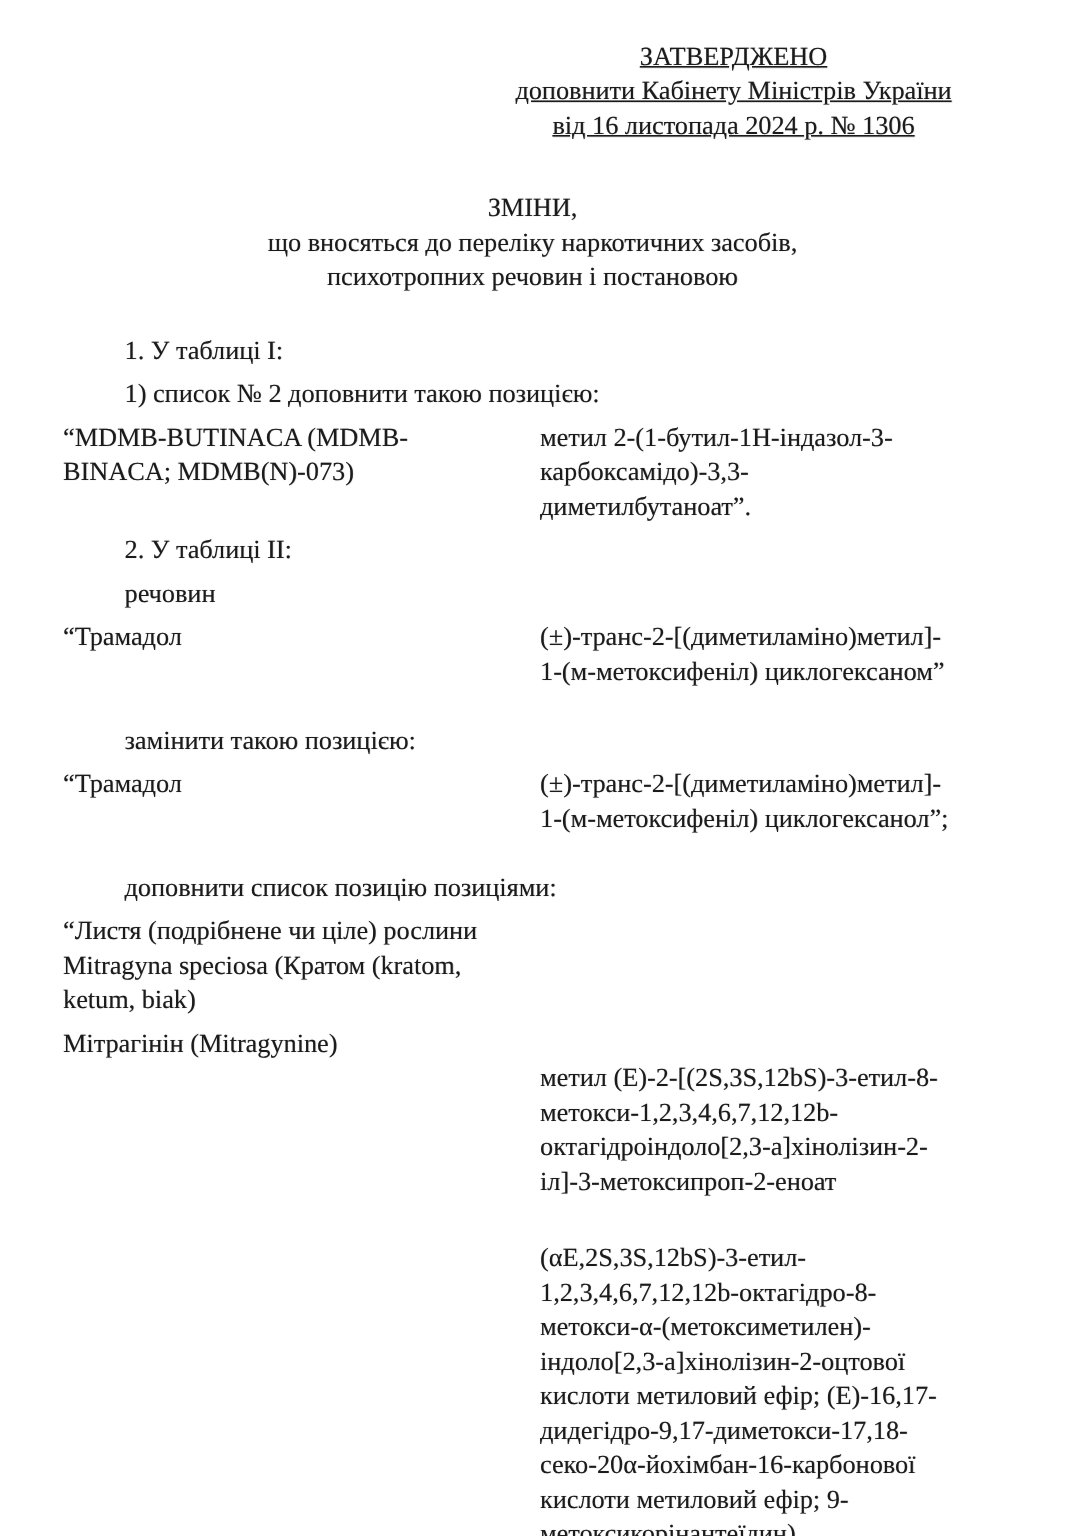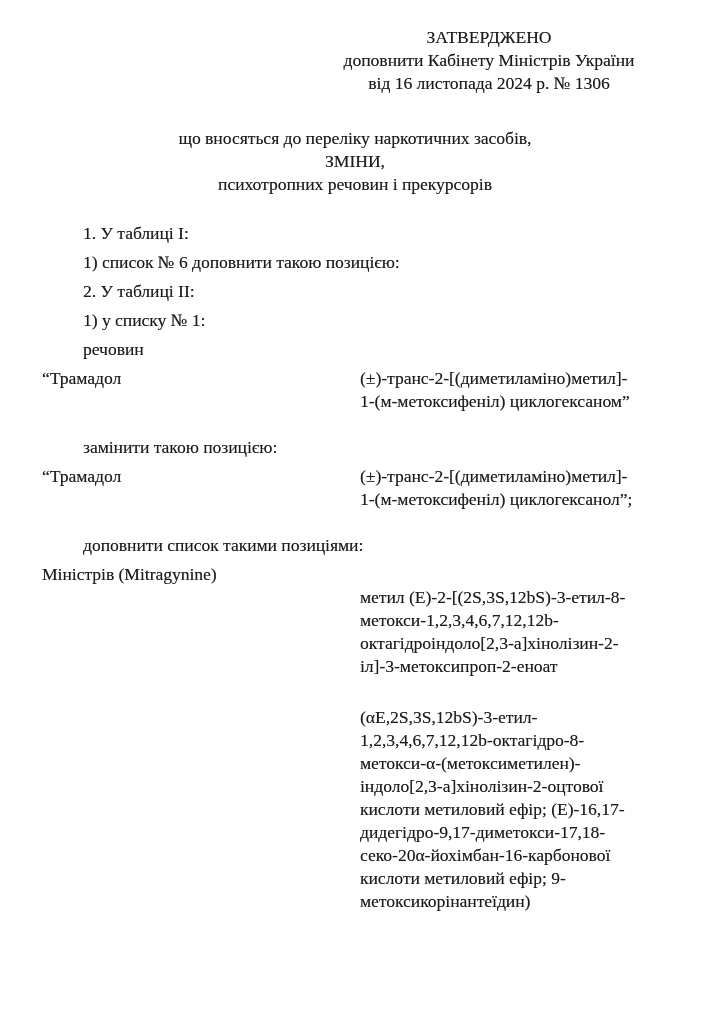--- a/index.html
+++ b/index.html
@@ -19,21 +19,21 @@
   }
   .doc {
     padding: 26px 28px 0 42px;
     text-shadow: 0.2px 0.2px 0.55px rgba(45,45,45,0.55);
   }
   .approved {
     width: 336px;
     margin-left: 279px;
     text-align: center;
   }
-  .approved div { white-space: nowrap; }
+  .approved div { white-space: nowrap; text-decoration: underline; }
   .title-block {
     margin-top: 32px;
     text-align: center;
     position: relative;
     left: -11px;
   }
   .para {
     margin: 6px 0 0 0;
     text-indent: 41px;
   }
@@ -59,52 +59,64 @@
 
 <div class="doc">
 
   <div class="approved">
     <div>ЗАТВЕРДЖЕНО</div>
     <div>доповнити Кабінету Міністрів України</div>
     <div>від 16 листопада 2024 р. № 1306</div>
   </div>
 
   <div class="title-block">
+    <div>ЗМІНИ,</div>
     <div>що вносяться до переліку наркотичних засобів,</div>
-    <div>ЗМІНИ,</div>
-    <div>психотропних речовин і прекурсорів</div>
+    <div>психотропних речовин і постановою</div>
   </div>
 
   <p class="para gap-lg">1. У таблиці I:</p>
-  <p class="para">1) список № 6 доповнити такою позицією:</p>
+  <p class="para">1) список № 2 доповнити такою позицією:</p>
 
+  <div class="row">
+    <div class="col-name">“MDMB-BUTINACA (MDMB-
+BINACA; MDMB(N)-073)</div>
+    <div class="col-desc">метил 2-(1-бутил-1H-індазол-3-
+карбоксамідо)-3,3-
+диметилбутаноат”.</div>
+  </div>
 
   <p class="para">2. У таблиці II:</p>
-  <p class="para">1) у списку № 1:</p>
   <p class="para">речовин</p>
 
   <div class="row">
     <div class="col-name">“Трамадол</div>
     <div class="col-desc">(±)-транс-2-[(диметиламіно)метил]-
 1-(м-метоксифеніл) циклогексаном”</div>
   </div>
 
   <p class="para gap-md">замінити такою позицією:</p>
 
   <div class="row">
     <div class="col-name">“Трамадол</div>
     <div class="col-desc">(±)-транс-2-[(диметиламіно)метил]-
 1-(м-метоксифеніл) циклогексанол”;</div>
   </div>
 
-  <p class="para gap-md">доповнити список такими позиціями:</p>
-
+  <p class="para gap-md">доповнити список позицію позиціями:</p>
 
   <div class="row">
-    <div class="col-name">Міністрів (Mitragynine)</div>
+    <div class="col-name">“Листя (подрібнене чи ціле) рослини
+Mitragyna speciosa (Кратом (kratom,
+ketum, biak)</div>
+    <div class="col-desc"></div>
+  </div>
+
+  <div class="row">
+    <div class="col-name">Мітрагінін (Mitragynine)</div>
     <div class="col-desc">
       <div class="desc-para">метил (E)-2-[(2S,3S,12bS)-3-етил-8-
 метокси-1,2,3,4,6,7,12,12b-
 октагідроіндоло[2,3-a]хінолізин-2-
 іл]-3-метоксипроп-2-еноат</div>
       <div class="desc-para">(αE,2S,3S,12bS)-3-етил-
 1,2,3,4,6,7,12,12b-октагідро-8-
 метокси-α-(метоксиметилен)-
 індоло[2,3-a]хінолізин-2-оцтової
 кислоти метиловий ефір; (E)-16,17-

